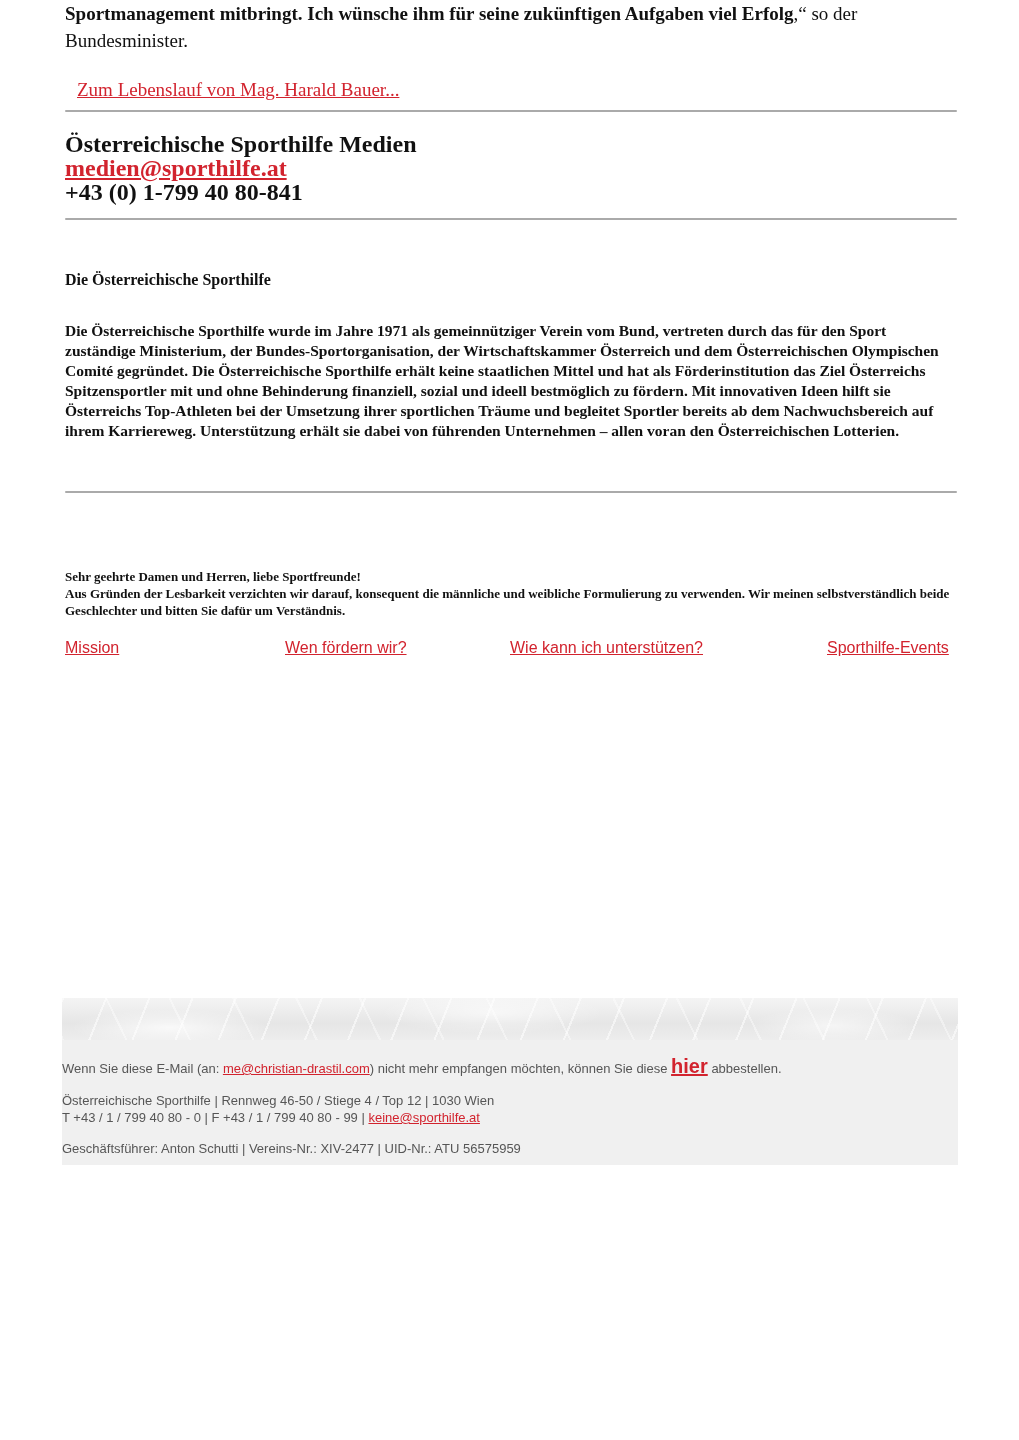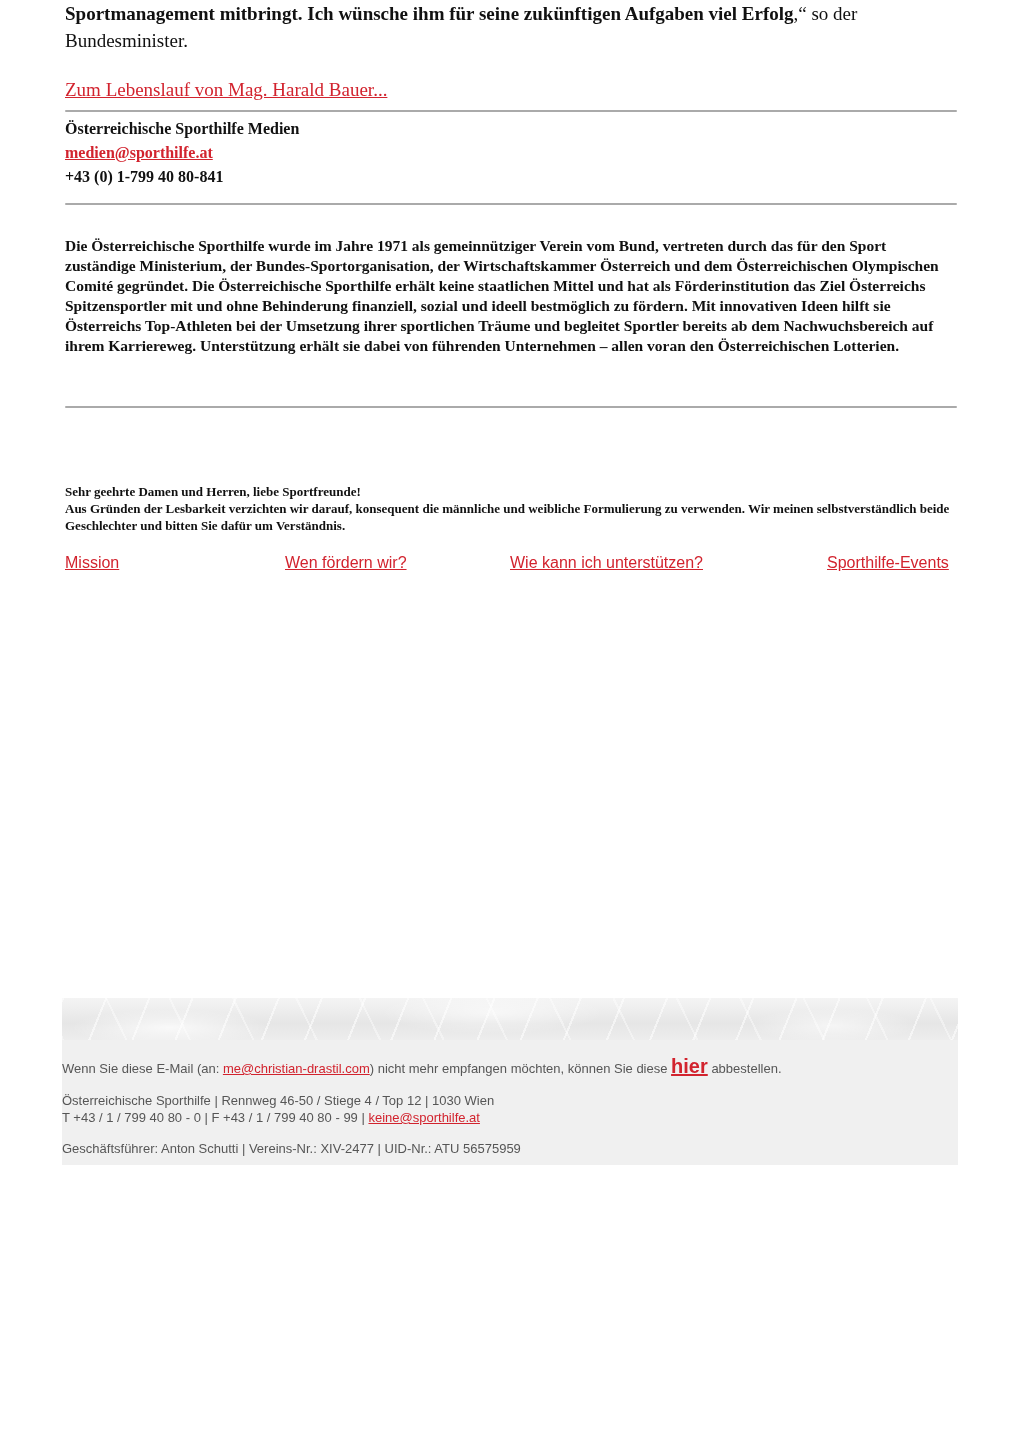--- a/index.html
+++ b/index.html
@@ -18,21 +18,21 @@
     width: 892px;
   }
 
   
   .intro {
     font-size: 19px;
     line-height: 27px;
   }
   .intro .b { font-weight: bold; }
 
-  .cv-link-row { margin-top: 22px; font-size: 19px; line-height: 27px; }
+  .cv-link-row { margin-top: 22px; font-size: 19px; line-height: 27px; margin-left: 12px; }
   a.red-serif {
     color: #d2232e;
     text-decoration: underline;
     cursor: pointer;
   }
 
   .divider {
     height: 2px;
     background: #aaaaaa;
     border: none;
@@ -43,22 +43,22 @@
   .hr2 { margin-top: 14px; }
   .hr3 { margin-top: 50px; }
 
   .press-heading {
     margin-top: 21px;
     font-size: 19px;
     font-weight: bold;
     line-height: 27px;
   }
   .press-block {
-    margin-top: 5px;
-    font-size: 16px;
+    margin-top: 20px;
+    font-size: 24px;
     font-weight: bold;
     line-height: 24px;
   }
   .press-block a.red-serif { font-weight: bold; }
 
   .about-heading {
     margin-top: 50px;
     font-size: 16px;
     font-weight: bold;
     line-height: 20px;
@@ -152,20 +152,21 @@
 
 
   <div class="press-block">
     <div>Österreichische Sporthilfe Medien</div>
     <div><a class="red-serif" href="#">medien@sporthilfe.at</a></div>
     <div>+43 (0) 1-799 40 80-841</div>
   </div>
 
   <div class="divider hr2"></div>
 
+  <p class="about-heading">Die Österreichische Sporthilfe</p>
 
   <p class="about-body">Die Österreichische Sporthilfe wurde im Jahre 1971 als gemeinnütziger Verein vom Bund, vertreten durch das für den Sport zuständige Ministerium, der Bundes-Sportorganisation, der Wirtschaftskammer Österreich und dem Österreichischen Olympischen Comité gegründet. Die Österreichische Sporthilfe erhält keine staatlichen Mittel und hat als Förderinstitution das Ziel Österreichs Spitzensportler mit und ohne Behinderung finanziell, sozial und ideell bestmöglich zu fördern. Mit innovativen Ideen hilft sie Österreichs Top-Athleten bei der Umsetzung ihrer sportlichen Träume und begleitet Sportler bereits ab dem Nachwuchsbereich auf ihrem Karriereweg. Unterstützung erhält sie dabei von führenden Unternehmen – allen voran den Österreichischen Lotterien.</p>
 
   <div class="divider hr3"></div>
 
   <div class="note">
     <div>Sehr geehrte Damen und Herren, liebe Sportfreunde!</div>
     <div>Aus Gründen der Lesbarkeit verzichten wir darauf, konsequent die männliche und weibliche Formulierung zu verwenden. Wir meinen selbstverständlich beide Geschlechter und bitten Sie dafür um Verständnis.</div>
   </div>
 

